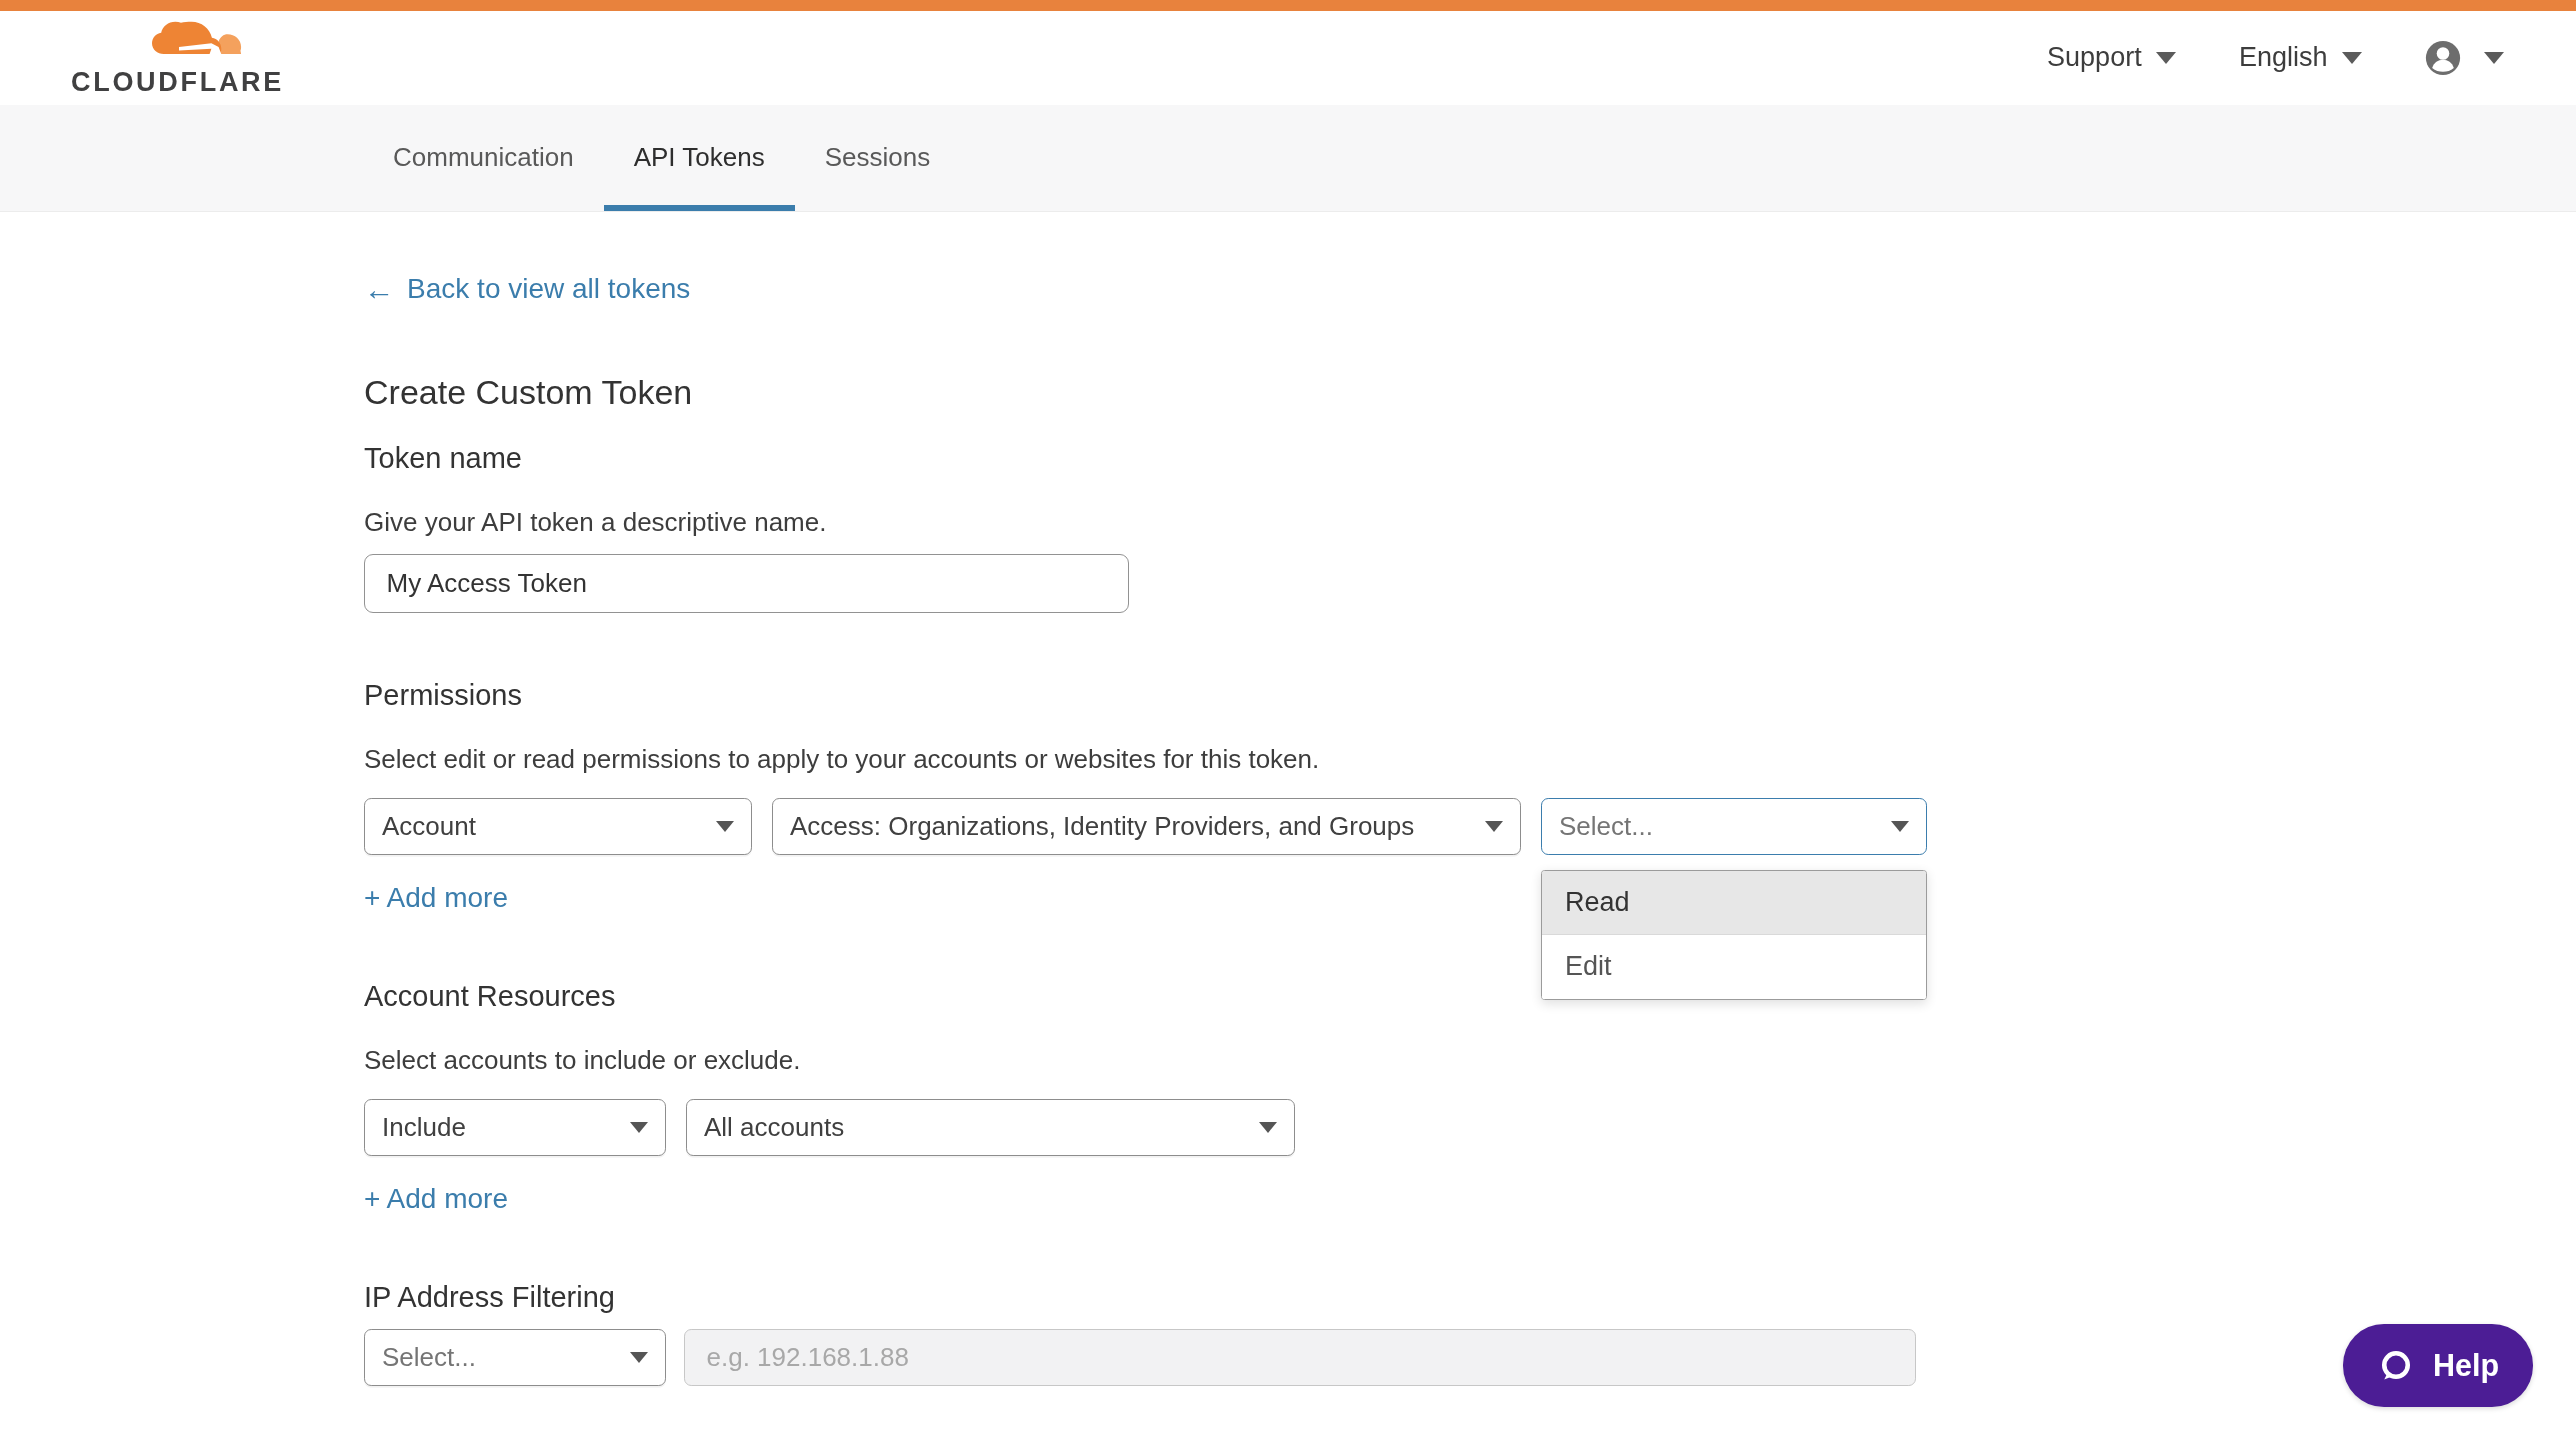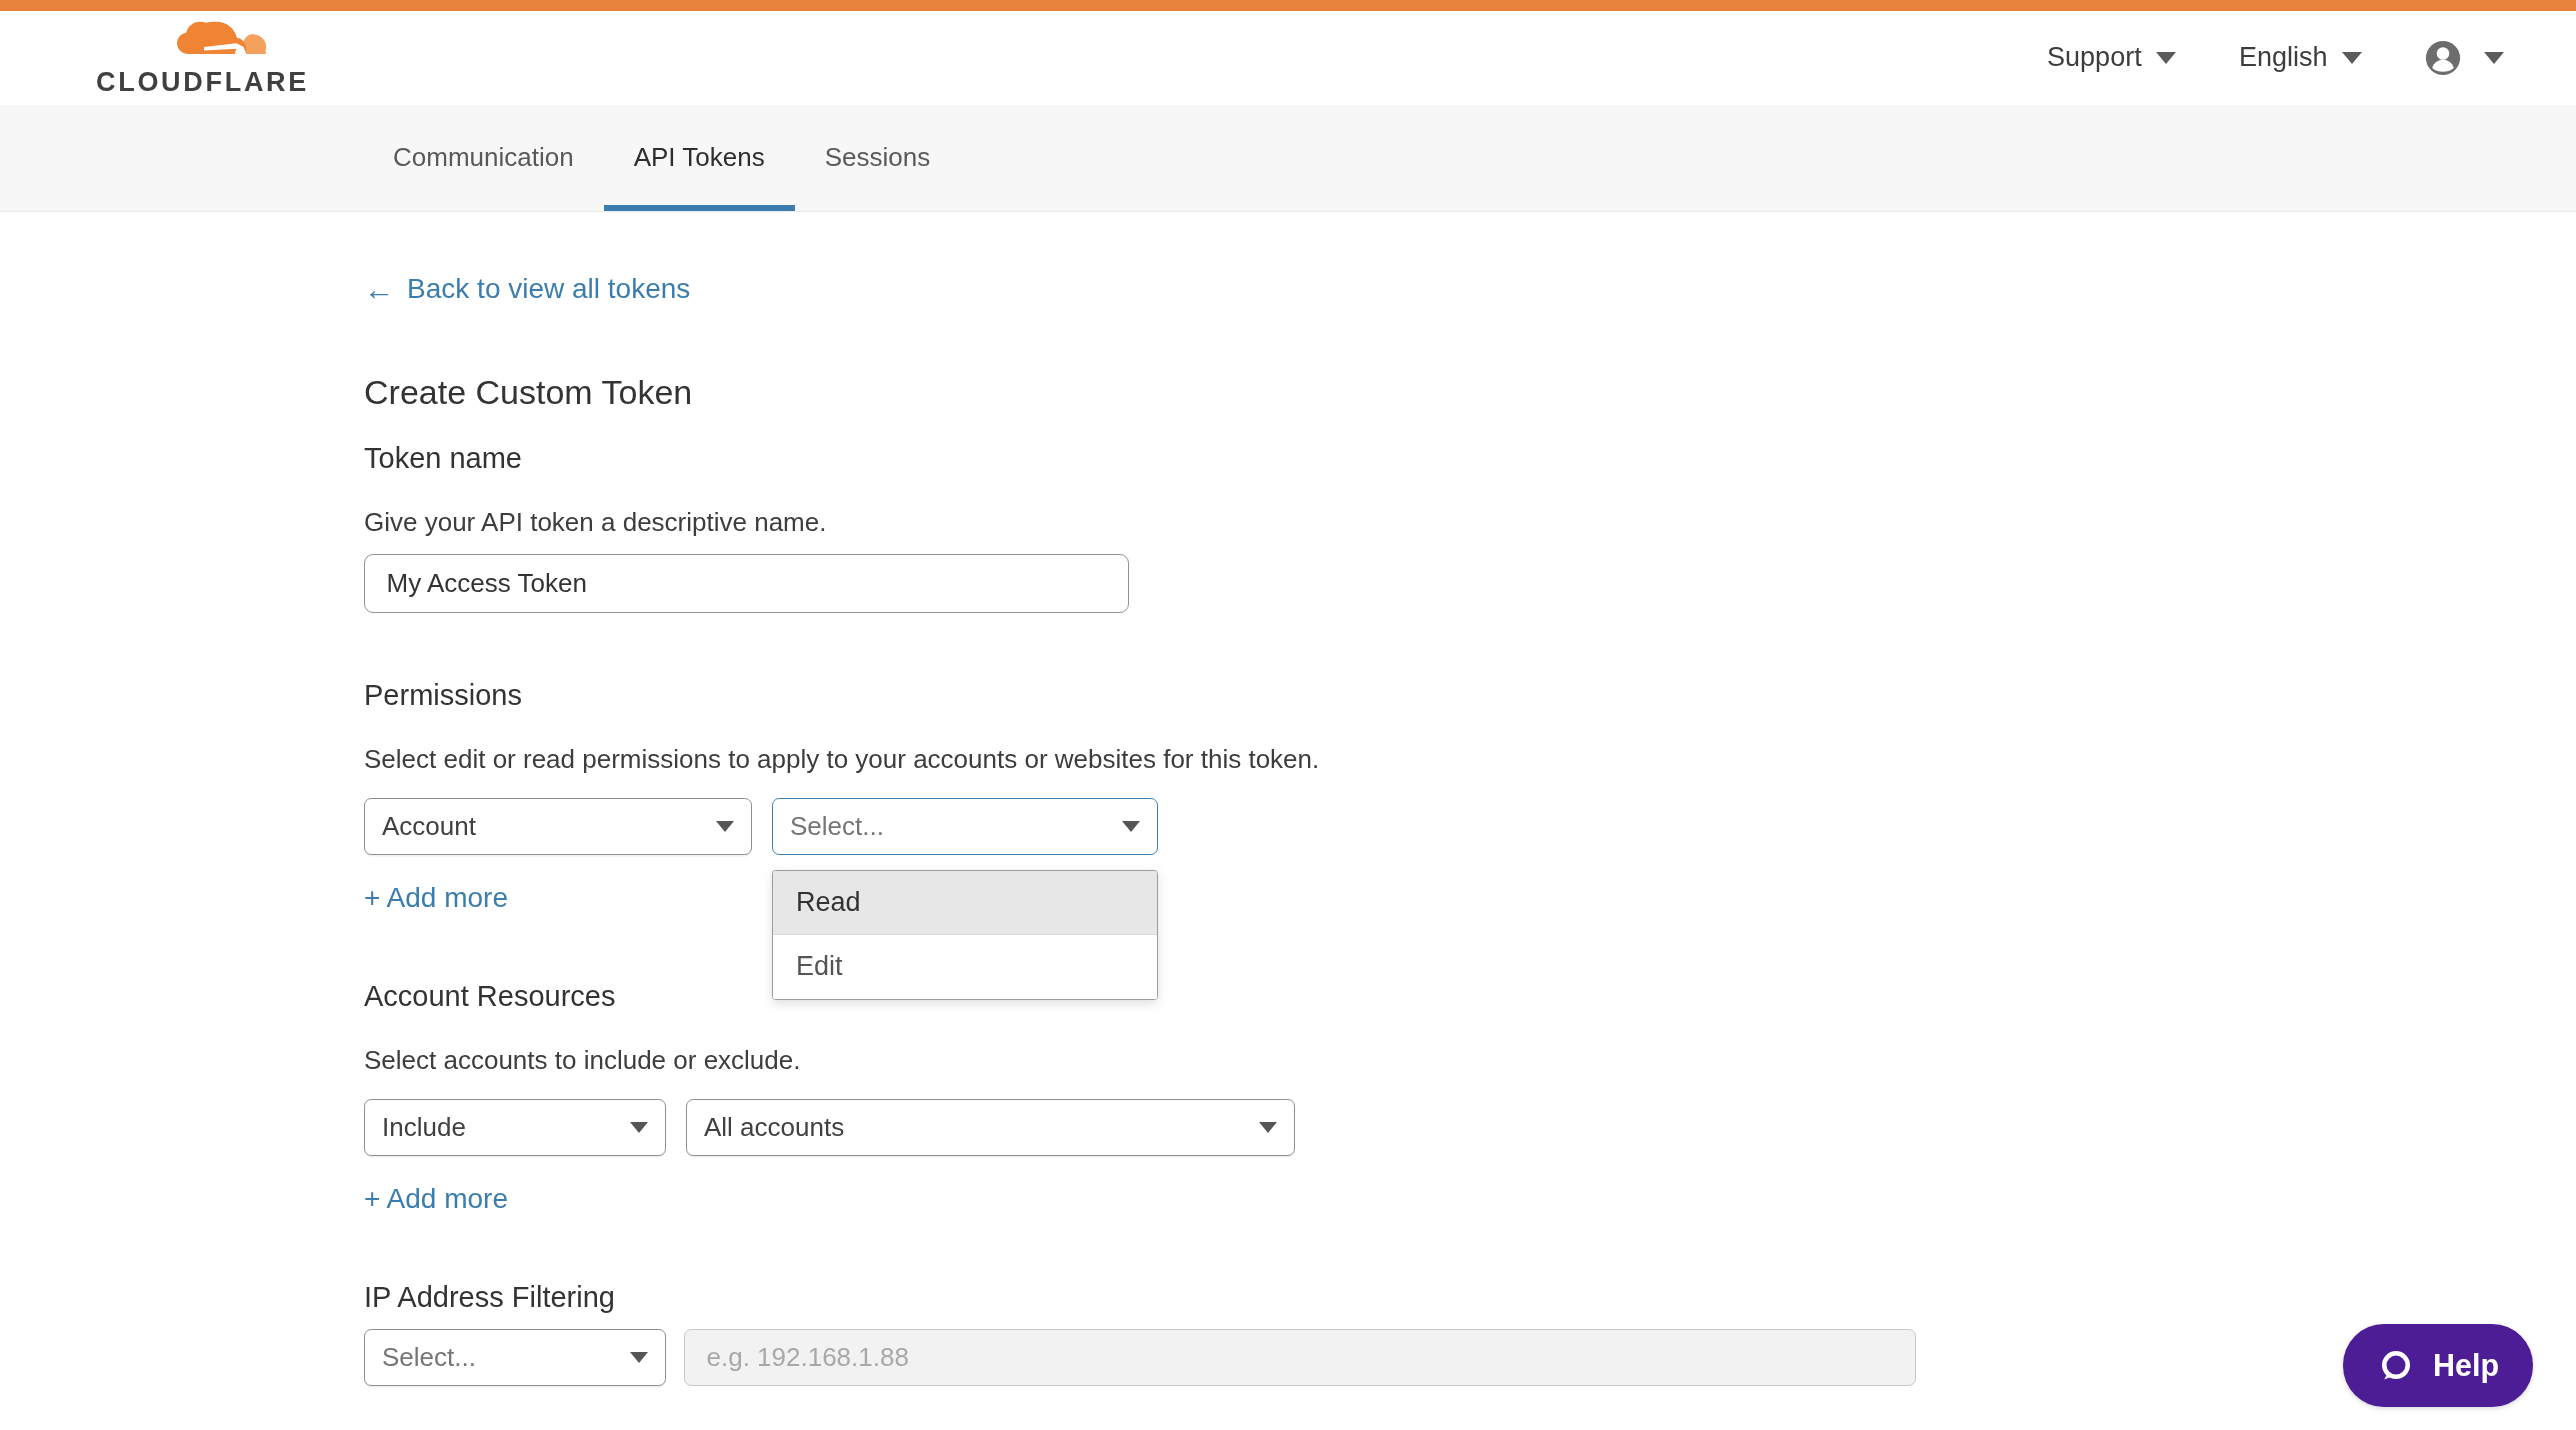--- a/index.html
+++ b/index.html
@@ -4,21 +4,21 @@
 <style>
   * { margin:0; padding:0; box-sizing:border-box; }
   html,body { width:2576px; height:1431px; overflow:hidden; background:#fff;
     font-family:"Liberation Sans", sans-serif; color:#3d3d3d; }
 
   
   .accent-bar { height:10.8px; background:#e8823d; }
 
   
   .header { height:94px; background:#fff; display:flex; align-items:center;
-    justify-content:space-between; padding:0 72px 0 96px; }
+    justify-content:space-between; padding:0 72px 0 71px; }
   .brand { display:flex; flex-direction:column; align-items:flex-start; }
   .brand svg { width:108px; height:47px; margin-left:81px; }
   .brand-text { font-size:27px; font-weight:bold; letter-spacing:2.7px; color:#404041; margin-top:1.8px; }
   .header-right { display:flex; align-items:center; gap:63px; }
   .header-item { display:flex; align-items:center; gap:14.4px; font-size:27px; color:#3d3d3d; cursor:pointer; }
   .caret { width:0; height:0; border-left:10px solid transparent; border-right:10px solid transparent;
     border-top:12.6px solid #5b5b5b; }
   .avatar-wrap { display:flex; align-items:center; gap:23px; cursor:pointer; }
 
   
@@ -139,20 +139,24 @@
   </div>
 
   <div class="section">
     <h2 class="section-heading">Permissions</h2>
     <div class="section-desc">Select edit or read permissions to apply to your accounts or websites for this token.</div>
     <div class="control-row">
       <div class="select w-scope">
         <span>Account</span>
         <span class="sel-caret"></span>
       </div>
+      <div class="select w-resource">
+        <span>Access: Organizations, Identity Providers, and Groups</span>
+        <span class="sel-caret"></span>
+      </div>
       <div class="level-wrap">
         <div class="select focused placeholder w-level">
           <span>Select...</span>
           <span class="sel-caret"></span>
         </div>
         <div class="dropdown-menu">
           <div class="dropdown-option highlighted">Read</div>
           <div class="dropdown-option">Edit</div>
         </div>
       </div>

